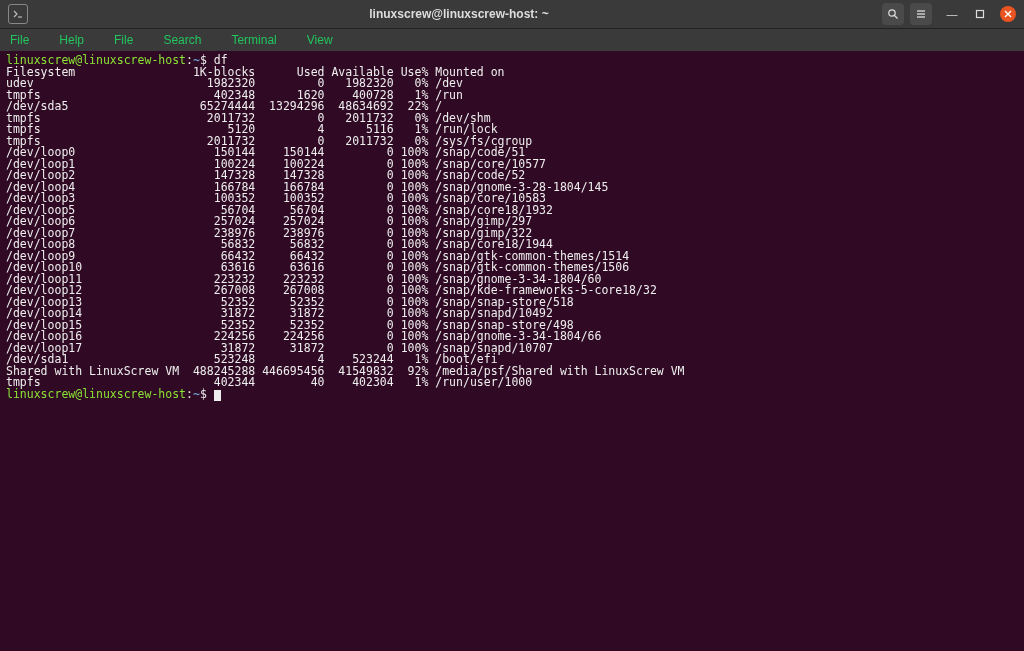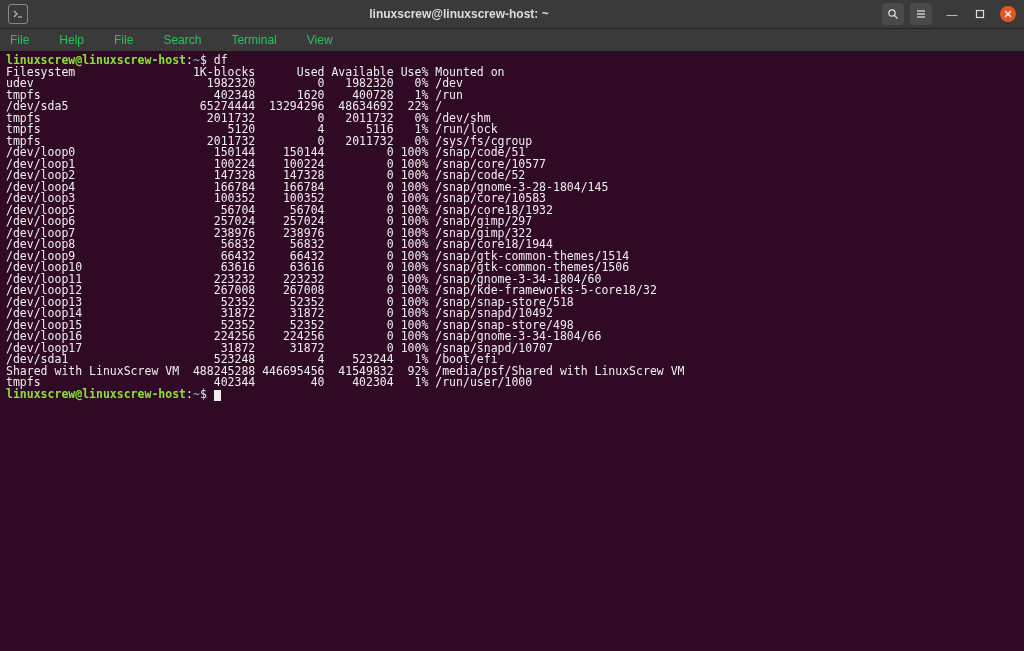--- a/index.html
+++ b/index.html
@@ -6,21 +6,21 @@
   .titlebar{height:28px;background:#3a3a3a;display:flex;align-items:center;padding:0 8px;color:#ddd;font-size:12px}
   .titlebar-icon{width:18px;height:18px;border:1px solid #888;border-radius:3px;display:flex;align-items:center;justify-content:center;margin-right:8px}
   .titlebar-title{flex:1;text-align:center;font-weight:700}
   .titlebar-btns{display:flex;gap:6px;align-items:center}
   .tb-btn{width:22px;height:22px;border-radius:4px;background:#4a4a4a;display:flex;align-items:center;justify-content:center;color:#ddd}
   .tb-close{width:16px;height:16px;border-radius:50%;background:#e95420;display:flex;align-items:center;justify-content:center;color:#fff;font-size:10px;margin-left:6px}
   .tb-min,.tb-max{width:16px;height:16px;display:flex;align-items:center;justify-content:center;color:#ddd;font-size:11px;margin-left:6px}
   .menubar{height:22px;background:#3a3a3a;display:flex;align-items:center;padding:0 6px;gap:22px;color:#22c55e;font-size:12px;border-top:1px solid #222}
   .menu-item{padding:2px 4px;cursor:default}
   .term{background:#300a24;height:601px;padding:4px 6px;font-family:"DejaVu Sans Mono","Liberation Mono",monospace;font-size:11.5px;line-height:11.5px;color:#eee;white-space:pre;overflow:hidden}
-  .p-user{color:#8ae234;font-weight:bold}
+  .p-user{color:#8ae234;font-weight:normal}
   .p-path{color:#729fcf;font-weight:bold}
   .cursor{display:inline-block;width:7px;height:11px;background:#eee;vertical-align:text-bottom}
   svg{display:block}
 </style>
 </head>
 <body>
 
 <div class="titlebar">
   <div class="titlebar-icon">
     <svg width="10" height="10" viewBox="0 0 10 10">

